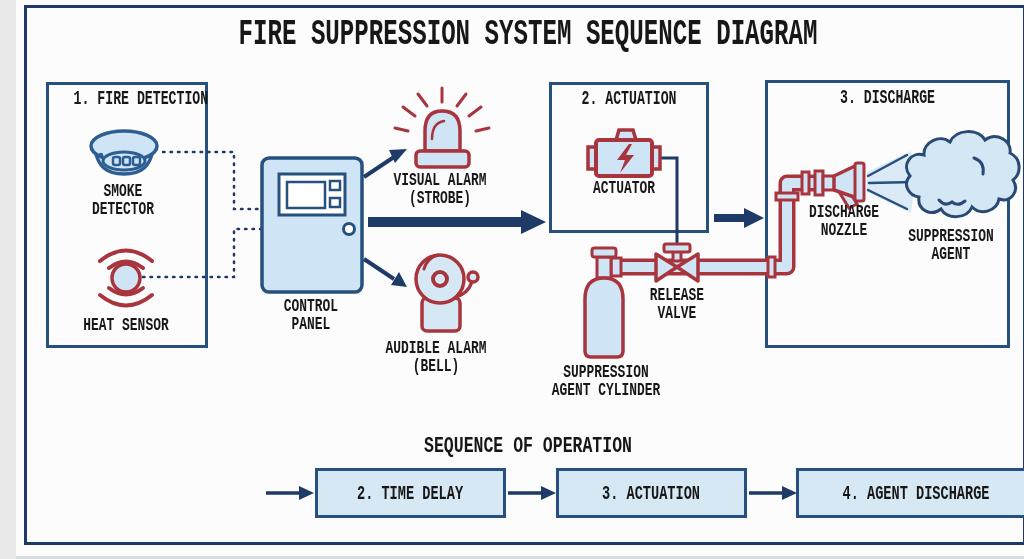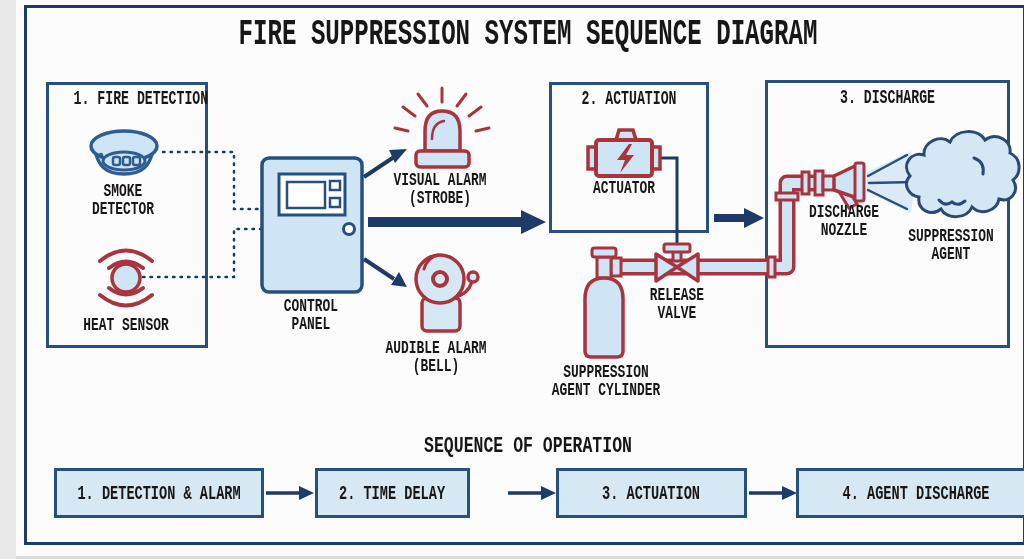--- a/index.html
+++ b/index.html
@@ -32,24 +32,21 @@
 
   <div class="secbox" style="left:30px;top:82px;width:162px;height:266px;"></div>
   <div class="secbox" style="left:533px;top:82px;width:160px;height:151px;"></div>
   <div class="secbox" style="left:749px;top:80px;width:245px;height:268px;"></div>
 
   <div class="sec-label z3" style="left:30px;top:89px;width:162px;">1. FIRE DETECTION</div>
   <div class="sec-label z3" style="left:533px;top:89px;width:160px;">2. ACTUATION</div>
   <div class="sec-label z3" style="left:749px;top:88px;width:245px;">3. DISCHARGE</div>
 
   <div class="seq-title">SEQUENCE OF OPERATION</div>
-  <div class="seqbox" style="left:38px;width:210px;">
-    <span>1. DETECTION &amp; ALARM</span>
-  </div>
-  <div class="seqbox" style="left:299px;width:155px;">
+  <div class="seqbox" style="left:299px;width:191px;">
     <span>2. TIME DELAY</span>
   </div>
   <div class="seqbox" style="left:540px;width:191px;">
     <span>3. ACTUATION</span>
   </div>
   <div class="seqbox" style="left:780px;width:240px;">
     <span>4. AGENT DISCHARGE</span>
   </div>
 
   <svg class="svglayer" viewBox="0 0 1024 559">

